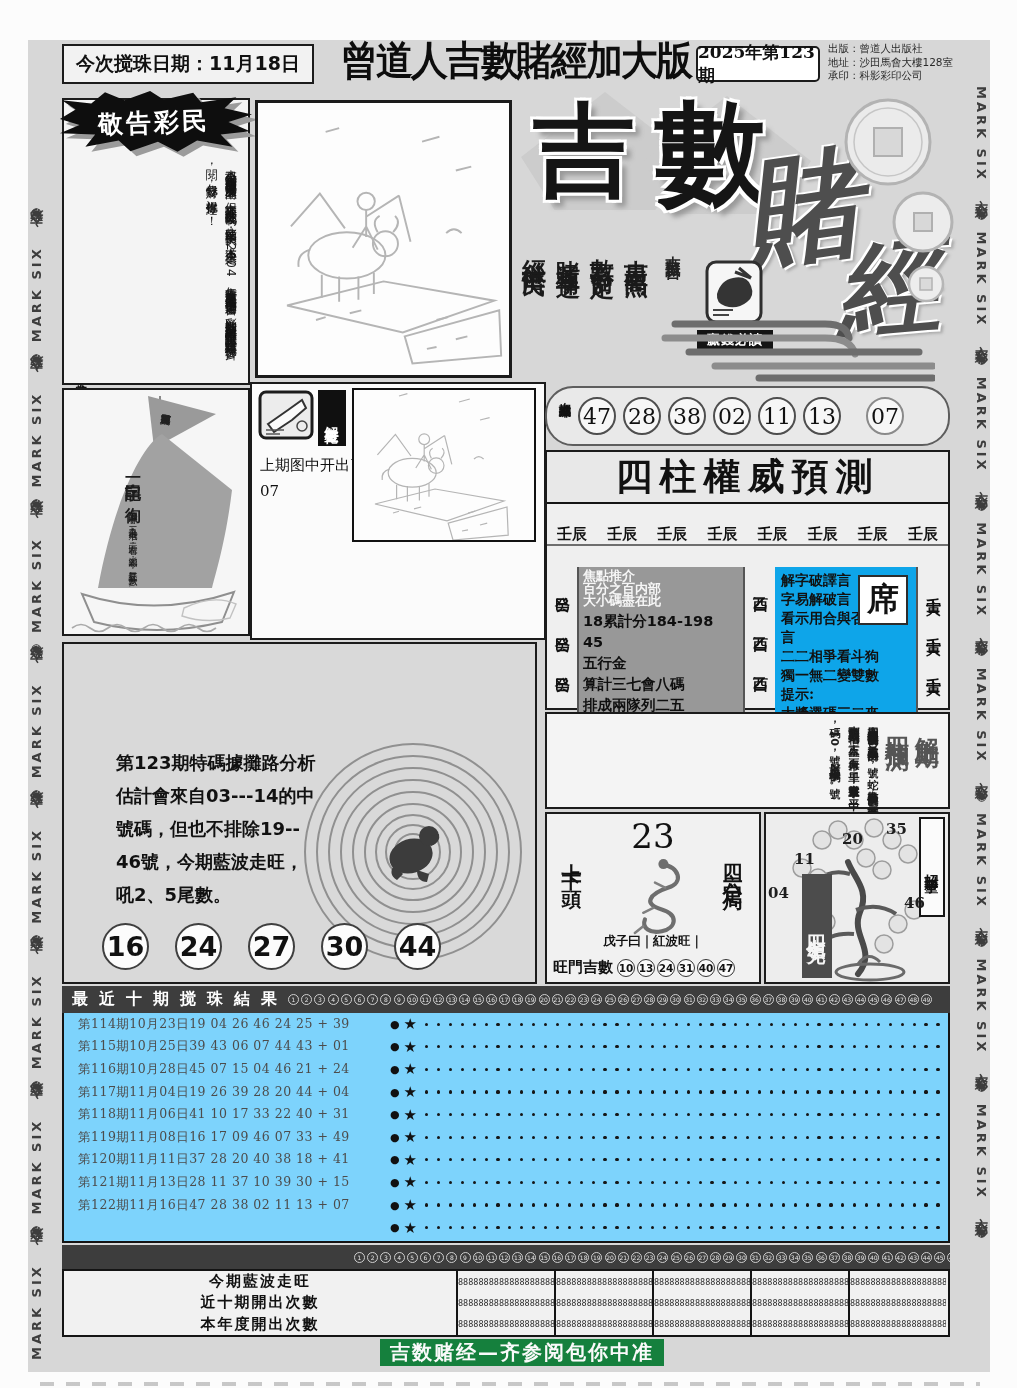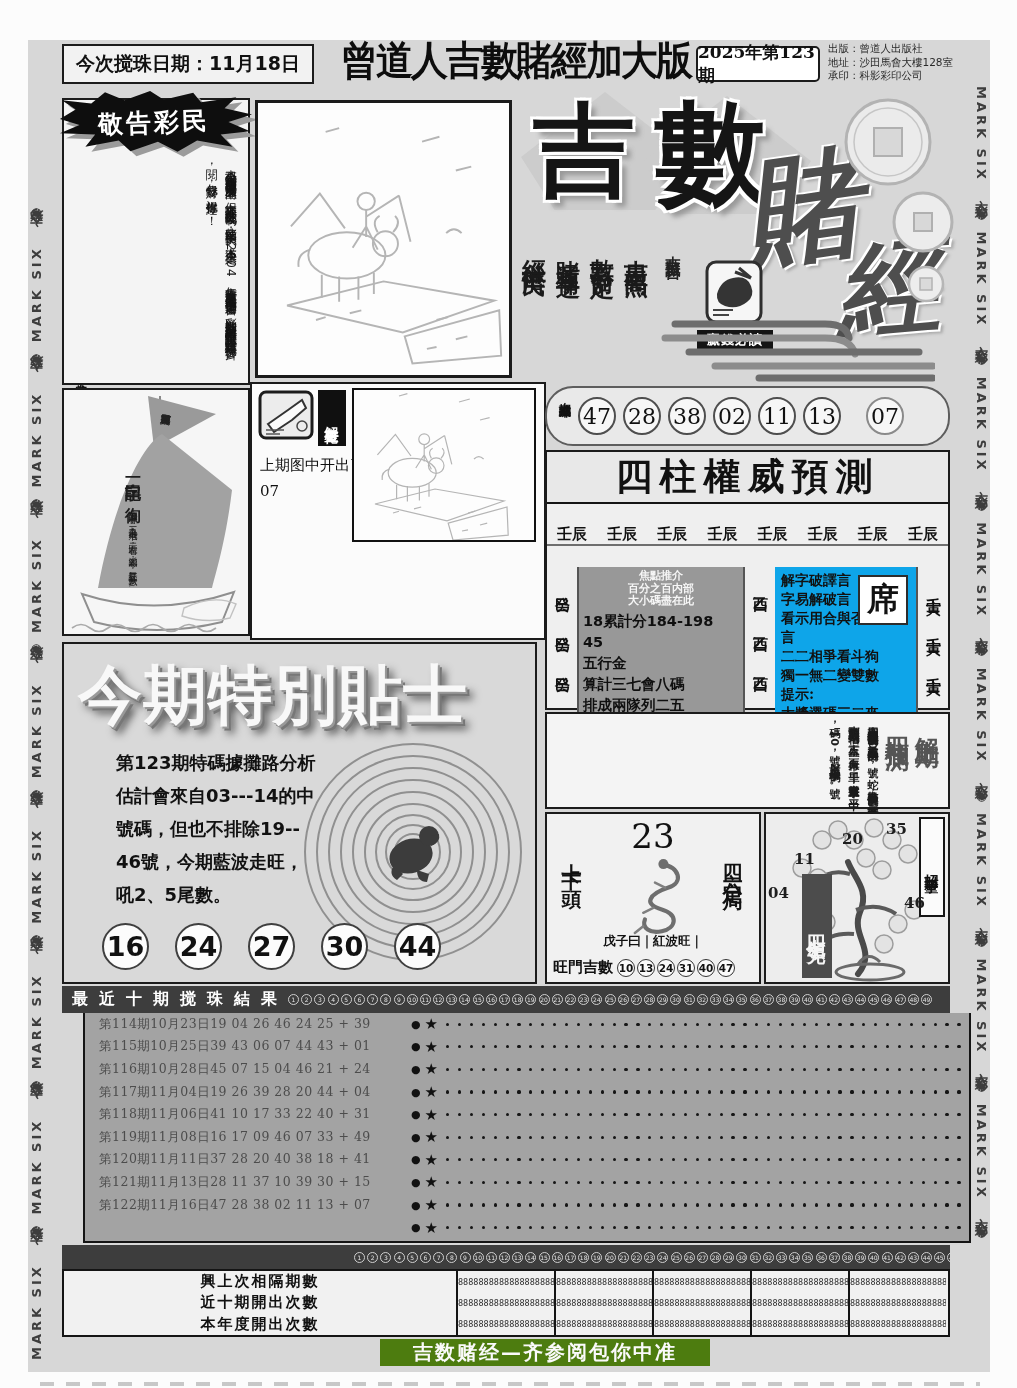--- a/index.html
+++ b/index.html
@@ -76,21 +76,21 @@
   
   .fp{left:517px;top:410px;width:405px;height:260px;background:#efefef;display:flex;flex-direction:column;gap:21px;}
   .fp-title{height:52px;border-bottom:2px solid #151515;display:flex;align-items:center;justify-content:center;
             font-size:37px;font-weight:bold;letter-spacing:7px;background:#e8e8e8;}
   .fp-top{height:27px;border-bottom:2px solid #6e6e6e;display:flex;align-items:center;justify-content:space-around;
           font-size:15px;font-weight:bold;}
   .fp-main{flex:1;display:flex;}
   .fp-col{width:30px;display:flex;flex-direction:column;justify-content:space-around;align-items:center;font-size:15px;font-weight:bold;}
   .fp-col span{writing-mode:vertical-rl;letter-spacing:2px;}
   .fp-focus{width:168px;background:#989898;border-left:2px solid #555;border-right:2px solid #555;padding:3px 4px;box-sizing:border-box;}
-  .fp-fhead{font-size:11px;font-weight:bold;color:#f6f6f6;text-align:center;line-height:12.5px;}
+  .fp-fhead{font-size:13px;font-weight:bold;color:#f6f6f6;text-align:left;line-height:12.5px;}
   .fp-fbody{font-size:14.5px;font-weight:900;color:#0f0f0f;line-height:21px;margin-top:3px;}
   .fp-right{flex:1;background:#0ea5e9;border-right:2px solid #555;position:relative;padding:4px 6px;box-sizing:border-box;}
   .fp-rline{font-size:14px;font-weight:900;line-height:19px;}
   .fp-seat{position:absolute;right:8px;top:8px;width:46px;height:46px;border:2px solid #2c2c2c;background:#fff;
            display:flex;align-items:center;justify-content:center;font-size:32px;font-weight:bold;}
 
   
   .pa{left:517px;top:672px;width:405px;height:97px;background:#f4f4f4;}
   .pa-inner{position:absolute;inset:4px 6px;writing-mode:vertical-rl;}
   .pa-title{font-size:24px;font-weight:900;color:#555;letter-spacing:3px;line-height:30px;}
@@ -123,40 +123,40 @@
               writing-mode:vertical-rl;color:#f5f5f5;font-size:19px;font-weight:900;display:flex;align-items:center;justify-content:center;letter-spacing:3px;}
   .boy-num{position:absolute;font-size:15px;font-weight:900;font-family:"DejaVu Serif",serif;color:#1e1e1e;}
 
   
   .rt-head{position:absolute;left:34px;top:946px;width:888px;height:27px;background:#3d3d3d;
            display:flex;align-items:center;box-sizing:border-box;padding-left:10px;}
   .rt-title{color:#fff;font-size:16px;font-weight:bold;letter-spacing:11px;white-space:nowrap;}
   .cstrip{display:flex;align-items:center;overflow:hidden;flex:1;}
   .cstrip i{flex:0 0 9px;height:9px;margin-right:2.2px;border:1px solid #cfcfcf;border-radius:50%;
             font-style:normal;font-size:6px;color:#e4e4e4;display:flex;align-items:center;justify-content:center;}
-  .rt-bodybox{position:absolute;left:34px;top:973px;width:888px;height:230px;background:#a3a3a3;
-              border:2px solid #141414;border-top:none;box-sizing:border-box;margin-left:21px;}
+  .rt-bodybox{position:absolute;left:34px;top:973px;width:888px;height:230px;background:#7dd3fc;
+              border:2px solid #141414;border-top:none;box-sizing:border-box;}
   .rt-row{height:22.6px;display:flex;align-items:center;}
   .rt-lab{width:326px;padding-left:14px;font-size:12.5px;color:#4c4c4c;font-family:"DejaVu Serif",serif;letter-spacing:0.5px;white-space:nowrap;box-sizing:border-box;}
   .rt-mark{font-size:11px;margin-right:4px;}
   .rt-star{font-size:15px;margin-right:6px;}
   .rt-dots{flex:1;display:flex;justify-content:space-between;padding:0 8px 0 2px;}
   .rt-dots b{width:3.2px;height:3.2px;background:#151515;border-radius:50%;}
 
   
   .st-head{position:absolute;left:34px;top:1205px;width:888px;height:24px;background:#3d3d3d;
            display:flex;align-items:center;box-sizing:border-box;padding-left:292px;}
   .st-box{position:absolute;left:34px;top:1229px;width:888px;height:68px;background:#f1f1f1;
           border:2px solid #141414;box-sizing:border-box;}
   .st-row{height:21.3px;display:flex;align-items:center;}
   .st-lab{width:392px;text-align:center;font-size:15px;font-weight:bold;font-family:"DejaVu Serif",serif;letter-spacing:2px;}
   .st-cell{width:98px;border-left:2px solid #141414;overflow:hidden;font-size:8.5px;color:#2e2e2e;white-space:nowrap;
            font-family:"DejaVu Sans Mono","Liberation Mono",monospace;height:100%;display:flex;align-items:center;box-sizing:border-box;}
 
-  .footer-banner{position:absolute;left:352px;top:1299px;width:330px;height:27px;background:#4d7c0f;color:#fafafa;
+  .footer-banner{position:absolute;left:352px;top:1299px;width:284px;height:27px;background:#15803d;color:#fafafa;
                  display:flex;align-items:center;justify-content:center;font-size:20px;font-weight:900;letter-spacing:2px;}
   .noise{position:absolute;left:40px;bottom:2px;width:940px;height:4px;opacity:.45;
          background:repeating-linear-gradient(90deg,#888 0 14px,transparent 14px 26px);}
 </style>
 </head>
 <body>
 
 <div class="page">
   <div class="paper">
 
@@ -358,21 +358,20 @@
           <circle cx="122" cy="116" r="37"></circle>
             <circle cx="122" cy="116" r="27"></circle>
             <circle cx="122" cy="116" r="18"></circle>
         </g>
         <g fill="#3c3c3c">
           <ellipse cx="120" cy="120" rx="22" ry="17" transform="rotate(-18 120 120)"></ellipse>
           <circle cx="138" cy="100" r="10"></circle>
           <path d="M104,128 q-8,10 2,16 l6,-6 Z M126,134 q0,12 10,12 l2,-8 Z M140,110 q10,-4 8,-12 l-8,2 Z"></path>
         </g>
       </svg>
-      <div class="tips-title">今期特別貼士</div>
       <div class="tips-body">
           <div class="">第123期特碼據攤路分析</div>
           <div class="">估計會來自03---14的中</div>
           <div class="">號碼，但也不排除19--</div>
           <div class="">46號，今期藍波走旺，</div>
           <div class="">吼2、5尾數。</div>
         </div>
       <div class="tips-balls">
           <span class="ball-lg">16</span>
           <span class="ball-lg">24</span>
@@ -1045,21 +1044,21 @@
           <i>41</i>
           <i>42</i>
           <i>43</i>
           <i>44</i>
           <i>45</i>
           <i>46</i>
         </span>
     </div>
     <div class="st-box" id="stats-rows">
         <div class="st-row">
-          <span class="st-lab">興上次相隔期數</span>
+          <span class="st-lab">今期藍波走旺</span>
           <span class="st-cell">88888888888888888888888888</span>
           <span class="st-cell">88888888888888888888888888</span>
           <span class="st-cell">88888888888888888888888888</span>
           <span class="st-cell">88888888888888888888888888</span>
           <span class="st-cell">88888888888888888888888888</span>
         </div>
         <div class="st-row">
           <span class="st-lab">近十期開出次數</span>
           <span class="st-cell">88888888888888888888888888</span>
           <span class="st-cell">88888888888888888888888888</span>

